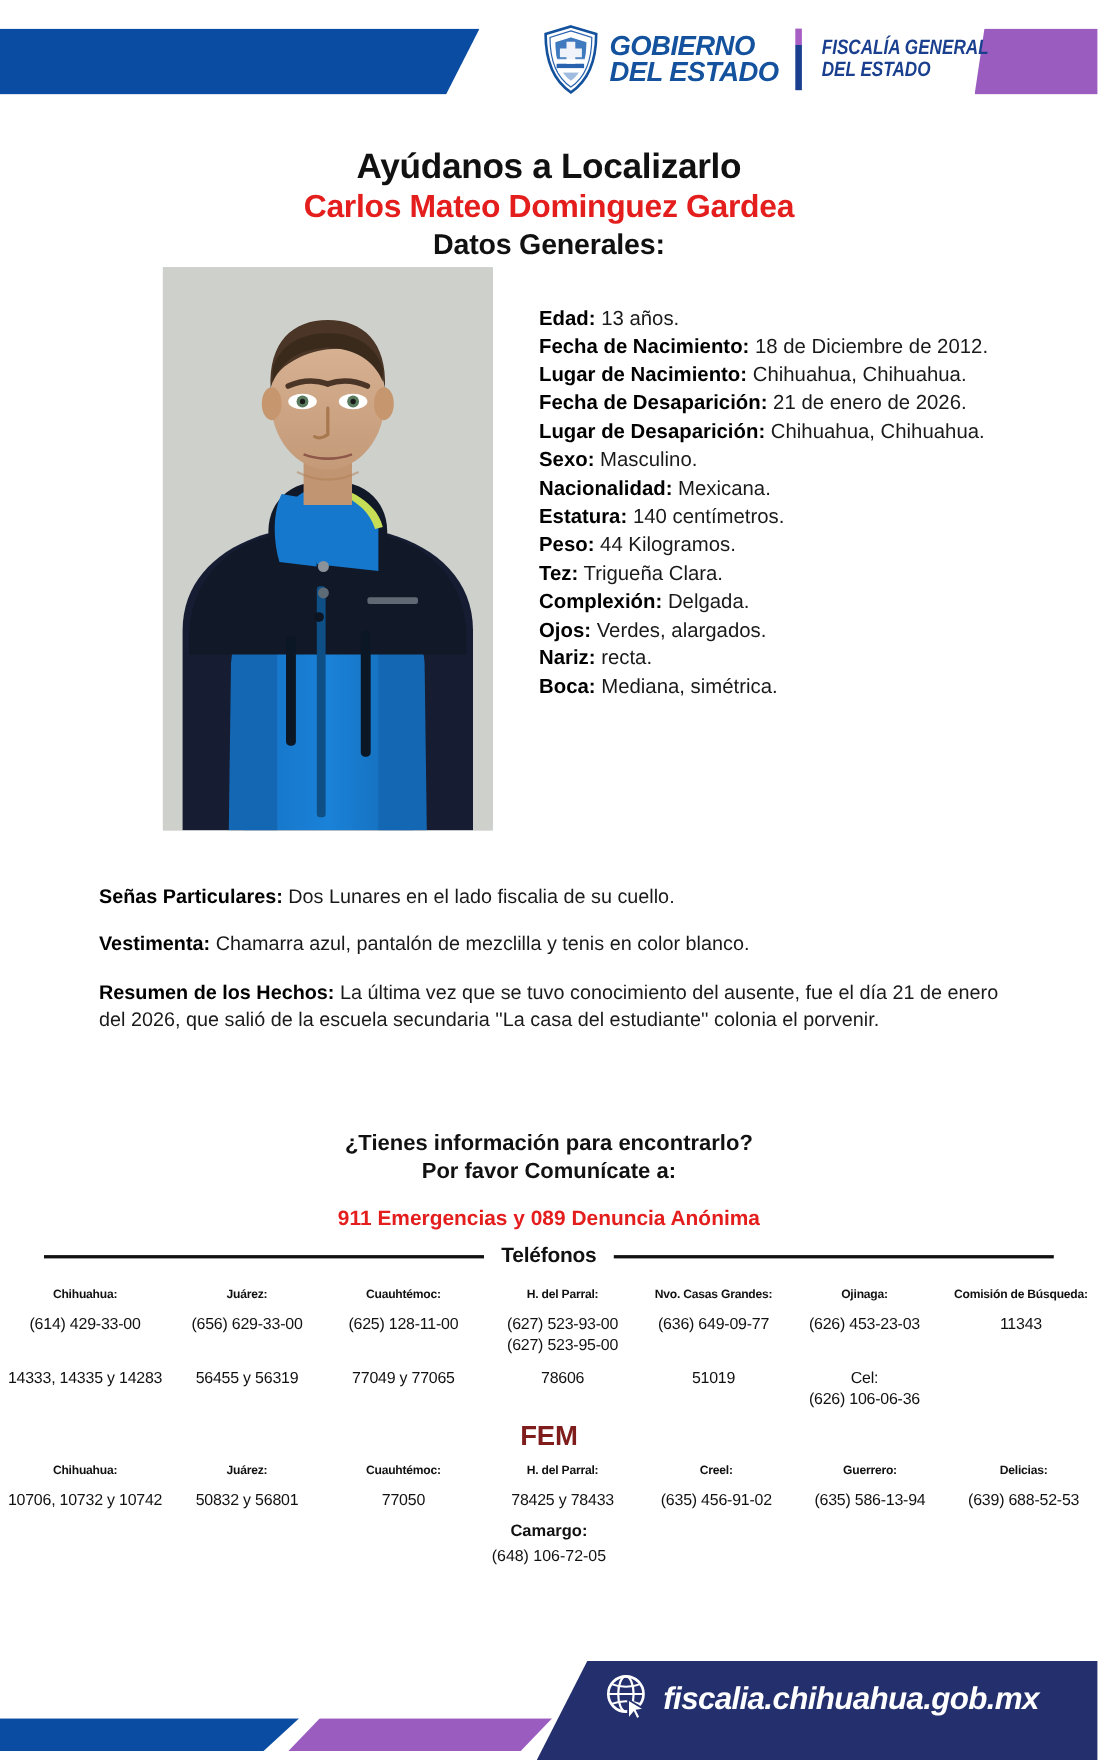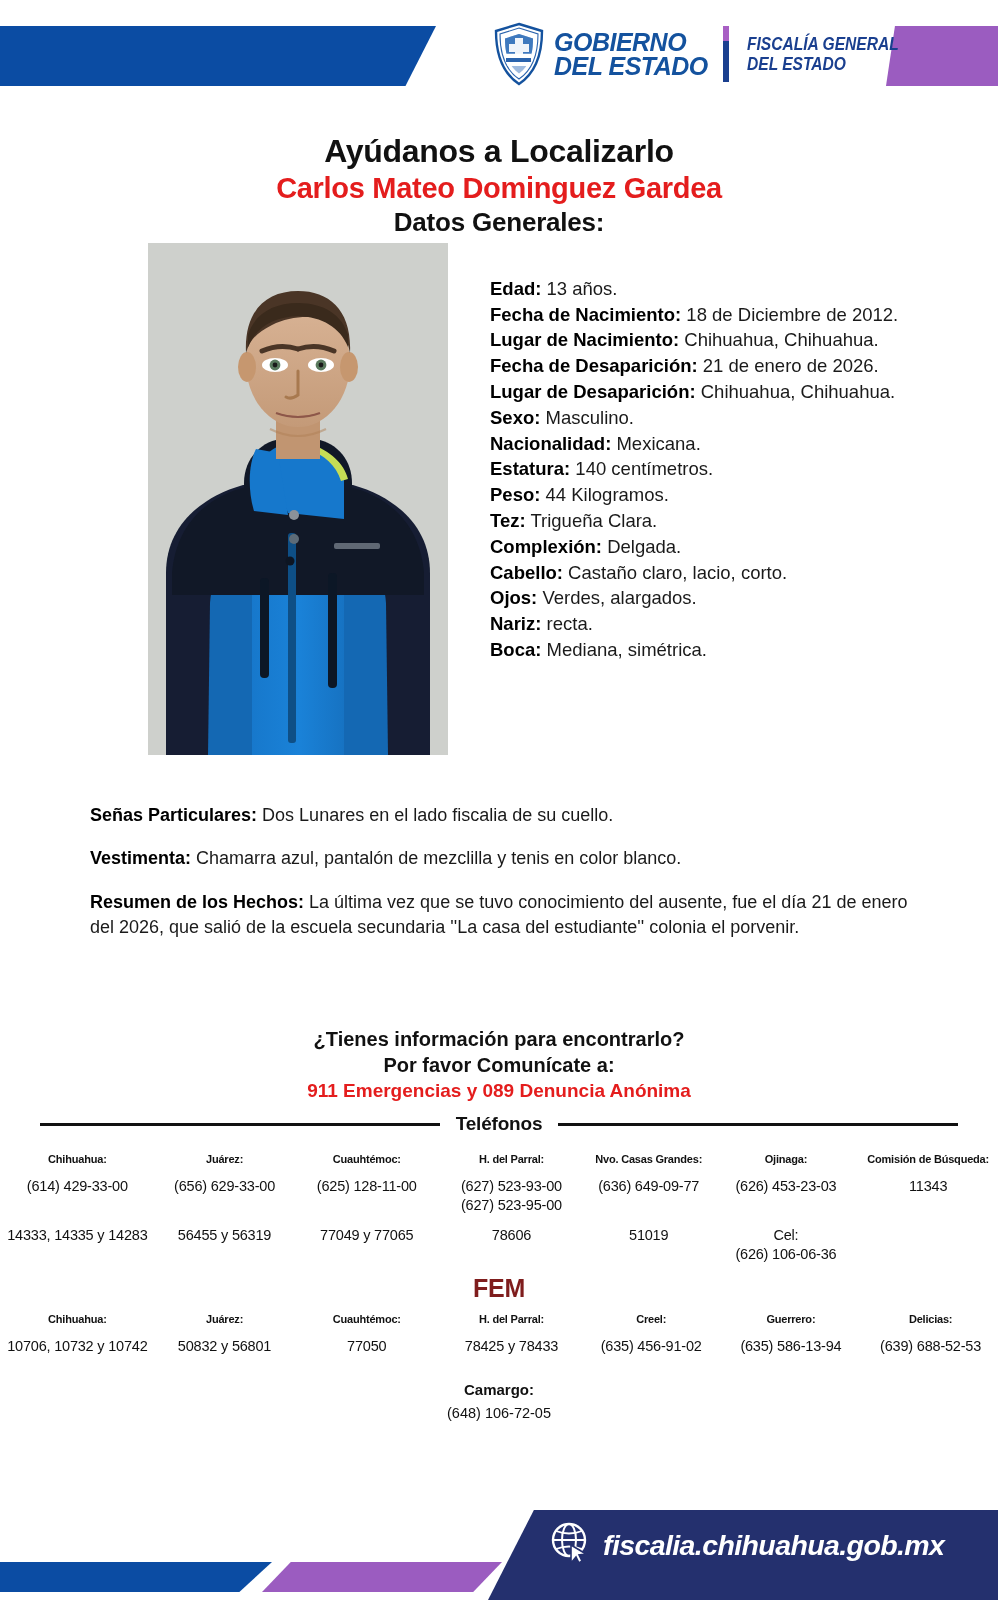--- a/index.html
+++ b/index.html
@@ -134,21 +134,21 @@
     margin-bottom: 18px;
     color: #1a1a1a;
   }
   .note b { font-weight: bold; color: #000; }
   .note:last-child { margin-bottom: 0; }
 
   
   .cta { text-align: center; margin-top: 86px; }
   .cta-l1 { font-size: 20px; font-weight: bold; color: #111; line-height: 1.28; }
   .cta-l2 { font-size: 20px; font-weight: bold; color: #111; line-height: 1.28; }
-  .cta-l3 { font-size: 19px; font-weight: bold; color: #e41d1d; line-height: 1.36; margin-top: 0; }
+  .cta-l3 { font-size: 19px; font-weight: bold; color: #e41d1d; line-height: 1.36; margin-top: 18px; }
 
   
   .tel-head {
     display: flex; align-items: center;
     margin: 9px 40px 0 40px;
   }
   .tel-rule { flex: 1; height: 3px; background: #111; }
   .tel-word {
     font-size: 19px; font-weight: bold; padding: 0 16px; color: #111;
     letter-spacing: -0.2px;
@@ -170,21 +170,21 @@
     text-align: center; vertical-align: top;
     padding: 6px 1px 5px 1px;
     line-height: 1.32;
     letter-spacing: -0.2px;
   }
   .fem-word {
     text-align: center; font-size: 25px; font-weight: bold;
     color: #7f1d1d; margin-top: 4px; letter-spacing: -0.2px;
   }
   .camargo {
-    text-align: center; margin-top: 20px;
+    text-align: center; margin-top: 4px;
   }
   .camargo-label { font-size: 15px; font-weight: bold; color: #111; }
   .camargo-num { font-size: 14.5px; color: #111; margin-top: 7px; }
 
   
   .footer {
     position: absolute;
     left: 0; bottom: 0;
     width: 998px; height: 112px;
   }
@@ -355,23 +355,20 @@
         <b>Estatura:</b><span> 140 centímetros.</span>
       </div>
       <div class="d-line">
         <b>Peso:</b><span> 44 Kilogramos.</span>
       </div>
       <div class="d-line">
         <b>Tez:</b><span> Trigueña Clara.</span>
       </div>
       <div class="d-line">
         <b>Complexión:</b><span> Delgada.</span>
-      </div>
-      <div class="d-line">
-        <b>Cabello:</b><span> Castaño claro, lacio, corto.</span>
       </div>
       <div class="d-line">
         <b>Ojos:</b><span> Verdes, alargados.</span>
       </div>
       <div class="d-line">
         <b>Nariz:</b><span> recta.</span>
       </div>
       <div class="d-line">
         <b>Boca:</b><span> Mediana, simétrica.</span>
       </div>

